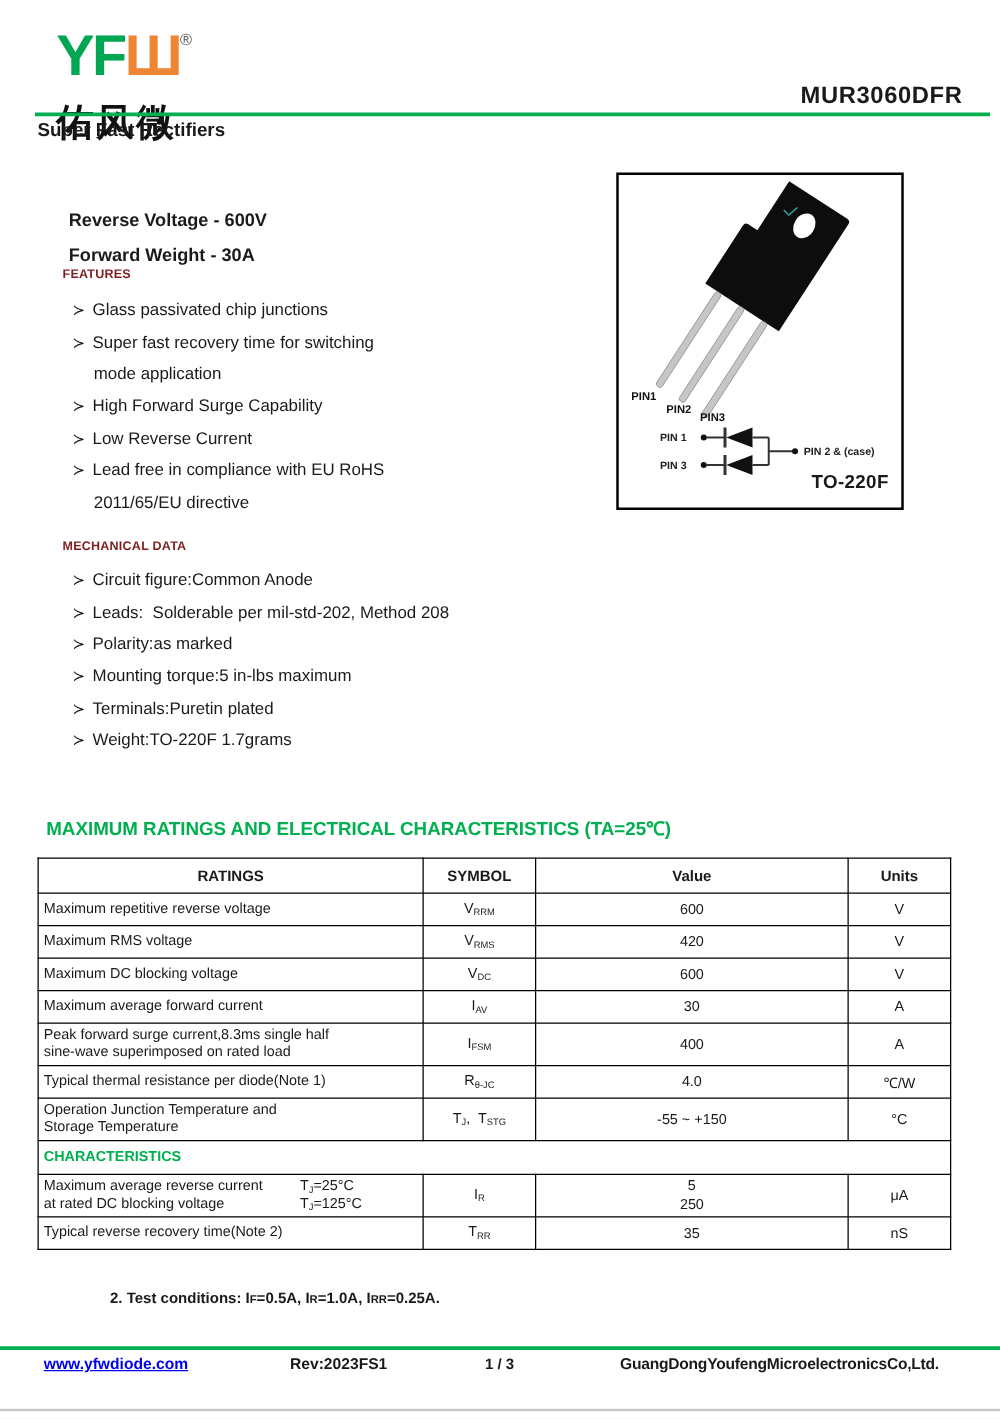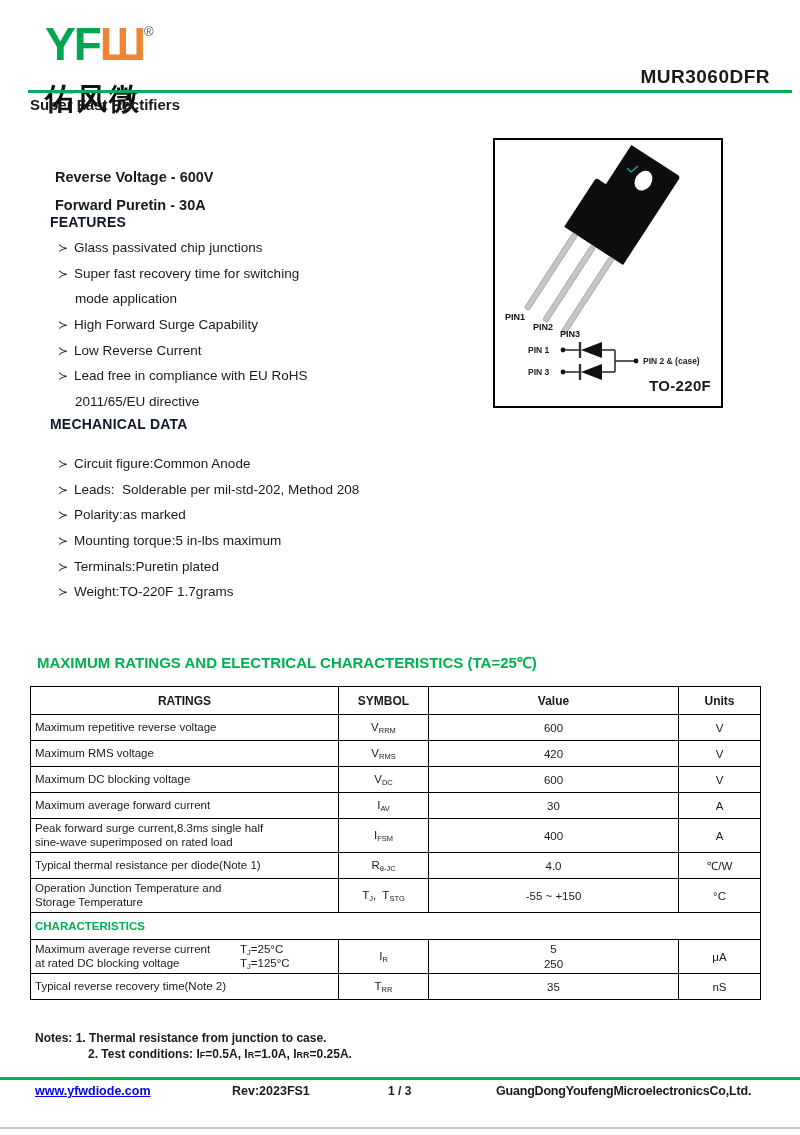--- a/index.html
+++ b/index.html
@@ -14,23 +14,23 @@
   .logo-reg { font-size:13px; color:#555; vertical-align:24px; font-weight:normal; letter-spacing:0; }
   .logo-cn { font-size:30px; font-weight:bold; color:#111; letter-spacing:2px; line-height:32px; margin-top:15px; }
   .part-number { position:absolute; right:30px; top:66px; font-size:19px; font-weight:bold; letter-spacing:.5px; }
   .green-rule { position:absolute; left:28px; top:90px; width:764px; height:3px; background:#00b050; }
   .subtitle { position:absolute; left:30px; top:96px; font-size:15px; font-weight:bold; }
 
   .spec-line { position:absolute; left:55px; font-size:14.5px; font-weight:bold;margin-top:41px; }
   .spec-1 { top:128px; } .spec-2 { top:156px; }
 
   
-  .sec-title { position:absolute; font-size:14px; font-weight:bold; color:#0f172a; letter-spacing:.2px; }
+  .sec-title { position:absolute; font-size:10px; font-weight:bold; color:#7f1d1d; letter-spacing:.2px; }
   .features-title { left:50px; top:214px; }
-  .mech-title { left:50px; top:416px;text-align:center; }
+  .mech-title { left:50px; top:432px;text-align:center; }
   .blist { position:absolute; left:58px; font-size:13.5px; }
   .features-list { top:240px; }
   .mech-list { top:456px; }
   .bline { height:25.7px; display:flex; align-items:flex-start; white-space:pre-wrap; }
   .bullet { margin-right:6px; font-size:12px; position:relative; top:1px; }
   .cont { padding-left:17px; }
 
   
   .pkg-box { position:absolute; left:493px; top:138px; width:230px; height:270px; border:2.5px solid #000; background:#fff; }
   .pkg-svg { position:absolute; left:0; top:0; }
@@ -77,21 +77,21 @@
 
   <div class="logo">
     <div class="logo-word"><span class="logo-yf">YF</span><span class="logo-w">Ш</span><span class="logo-reg">®</span></div>
     <div class="logo-cn">佑风微</div>
   </div>
   <div class="part-number">MUR3060DFR</div>
   <div class="green-rule"></div>
   <div class="subtitle">Super Fast Rectifiers</div>
 
   <div class="spec-line spec-1">Reverse Voltage - 600V</div>
-  <div class="spec-line spec-2">Forward Puretin - 30A</div>
+  <div class="spec-line spec-2">Forward Weight - 30A</div>
 
   <div class="sec-title features-title">FEATURES</div>
   <div class="blist features-list">
     <div class="bline"><span class="bullet">≻</span><span>Glass passivated chip junctions</span></div>
     <div class="bline"><span class="bullet">≻</span><span>Super fast recovery time for switching</span></div>
     <div class="bline cont"><span>mode application</span></div>
     <div class="bline"><span class="bullet">≻</span><span>High Forward Surge Capability</span></div>
     <div class="bline"><span class="bullet">≻</span><span>Low Reverse Current</span></div>
     <div class="bline"><span class="bullet">≻</span><span>Lead free in compliance with EU RoHS</span></div>
     <div class="bline cont"><span>2011/65/EU directive</span></div>
@@ -227,21 +227,20 @@
     <tr class="row-n">
       <td class="rating">Typical reverse recovery time(Note 2)</td>
       <td class="center"><span>T</span><sub class="sym">RR</sub></td>
       <td class="center">35</td>
       <td class="center">nS</td>
     </tr>
   </tbody>
     </table>
 
   <div class="notes">
-    <div>Notes: 1. Thermal resistance from junction to case.</div>
     <div class="l2"><span>2. Test conditions: I</span><span class="ns">F</span><span>=0.5A, I</span><span class="ns">R</span><span>=1.0A, I</span><span class="ns">RR</span><span>=0.25A.</span></div>
   </div>
 
   <div class="footer-rule"></div>
   <a class="f-item f-web">www.yfwdiode.com</a>
   <div class="f-item f-rev">Rev:2023FS1</div>
   <div class="f-item f-page">1 / 3</div>
   <div class="f-item f-co">GuangDongYoufengMicroelectronicsCo,Ltd.</div>
   <div class="bottom-rule"></div>
 

